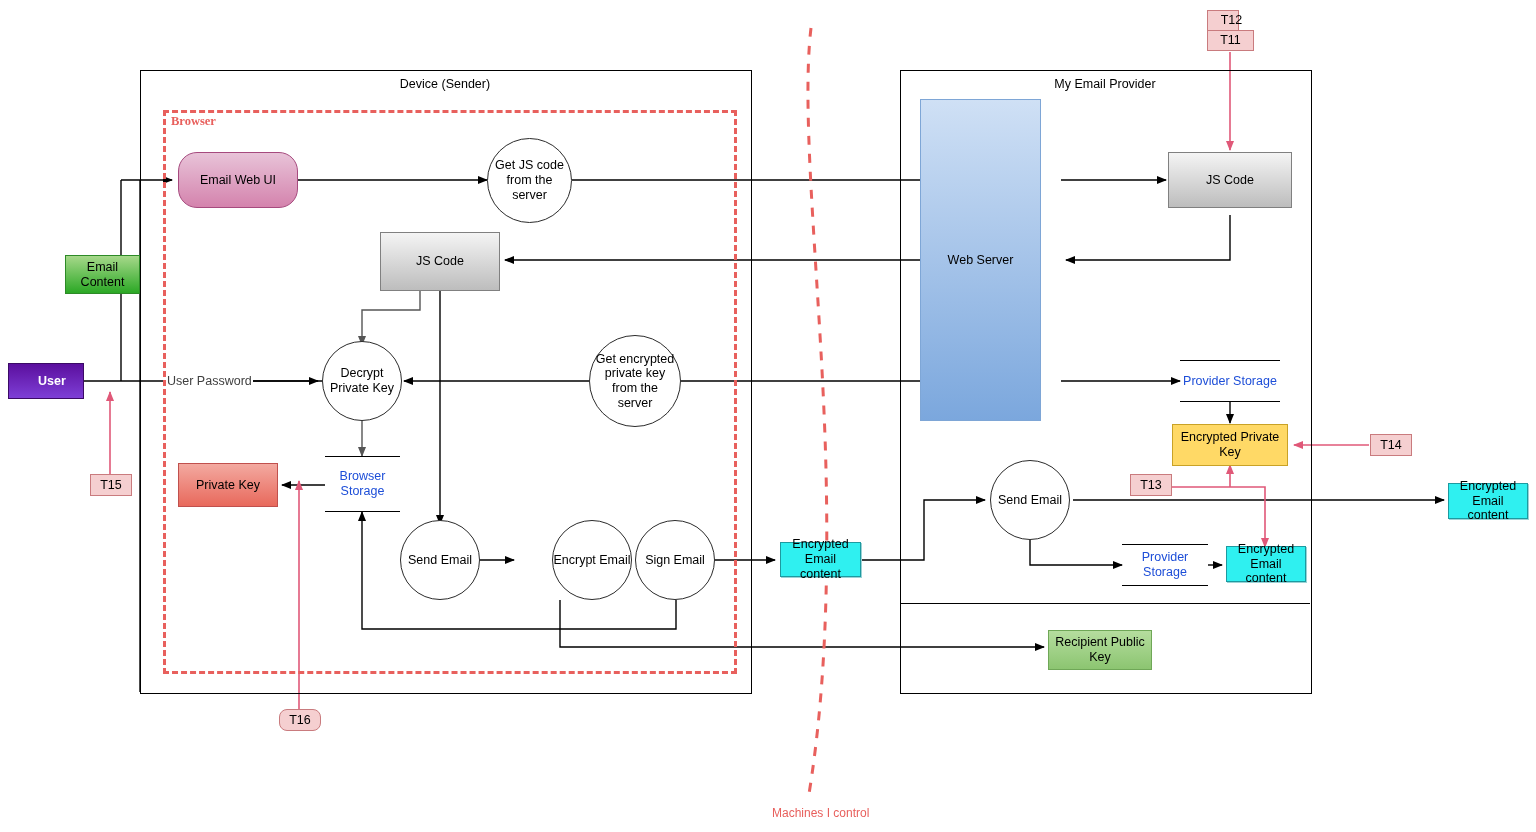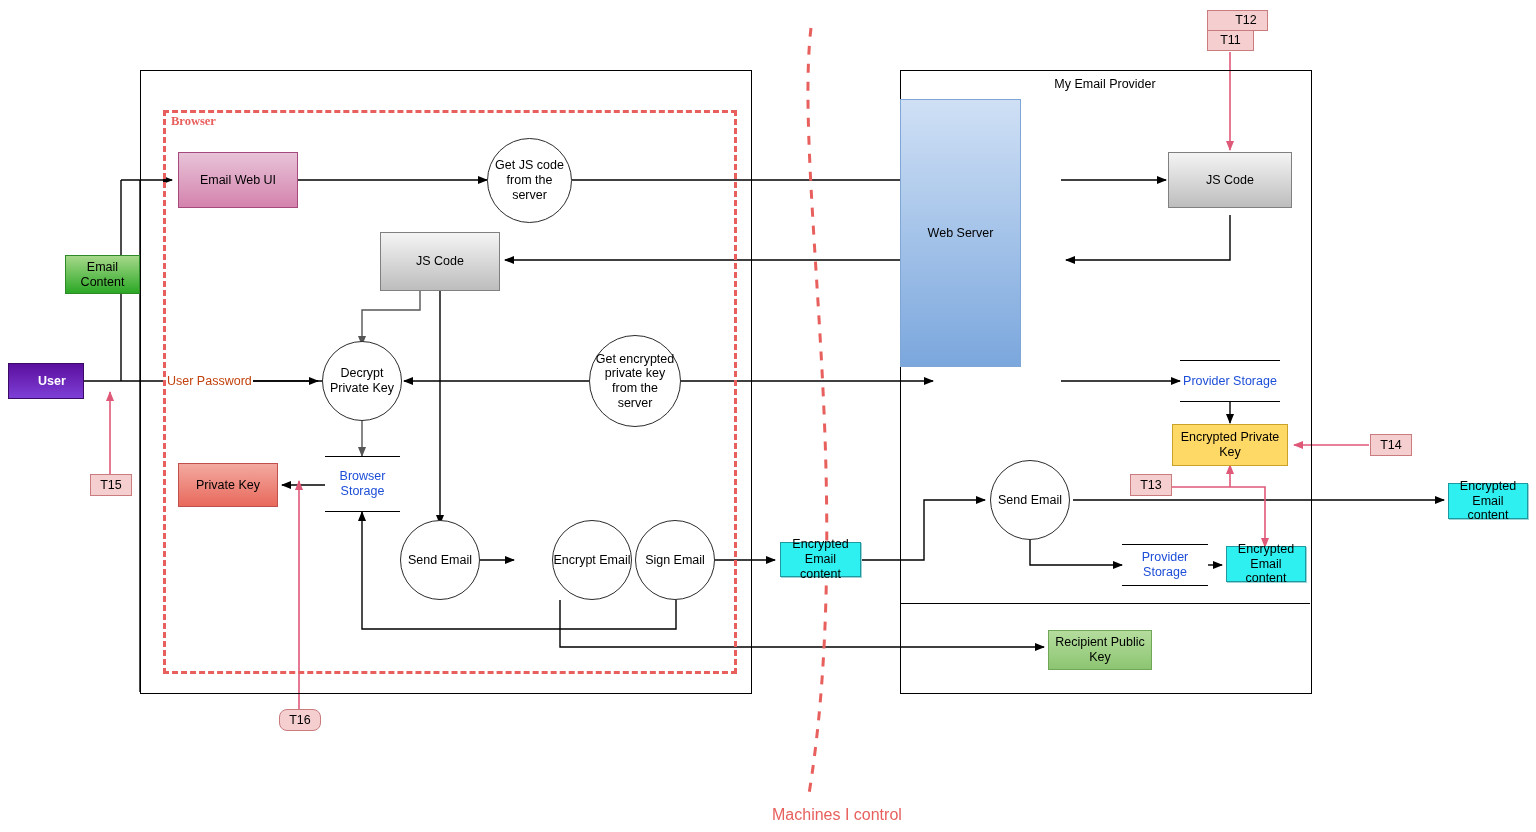--- a/index.html
+++ b/index.html
@@ -26,22 +26,22 @@
   .webserver{background:linear-gradient(180deg,#cfe0f5 0%,#7ba7dd 100%);border-color:#7ea6d6;}
   .encprivkey{background:#ffd966;border-color:#c9a227;}
   .cyanbox{background:#2ff0f0;border:1px solid #1d9aa0;box-shadow:1px 1px 0 #9bd3d6;}
   .recipientkey{background:linear-gradient(180deg,#b5dd9e 0%,#8cc571 100%);border-color:#6fa757;}
   .threat{background:#f5cfd0;border:1px solid #c97b7e;font-size:12.5px;}
 
   .store{position:absolute;box-sizing:border-box;display:flex;align-items:center;justify-content:center;
          text-align:center;font-size:12.5px;color:#1d4ed8;line-height:1.18;
          border-top:1px solid #000;border-bottom:1px solid #000;background:transparent;}
 
-  .plainlabel{position:absolute;font-size:12.5px;color:#c2410c;background:#fff;white-space:nowrap;padding:0 1px;}
-  .boundary-label{position:absolute;font-size:16px;color:#e8605d;white-space:nowrap;}
+  .plainlabel{position:absolute;font-size:12.5px;color:#404040;background:#fff;white-space:nowrap;padding:0 1px;}
+  .boundary-label{position:absolute;font-size:12px;color:#e8605d;white-space:nowrap;}
 </style>
 </head>
 <body>
 
 <div id="stage">
 
   <svg id="wires" viewBox="0 0 1536 832">
     <defs>
       <marker id="ah" markerWidth="10" markerHeight="8" refX="9" refY="4" orient="auto" markerUnits="userSpaceOnUse">
         <path d="M0,0 L10,4 L0,8 z" fill="#000"></path>
@@ -113,30 +113,31 @@
       <path d="M1151,487 L1265,487 L1265,547" marker-end="url(#ahr)"></path>
       <path d="M1230,487 L1230,465" marker-end="url(#ahr)"></path>
       <path d="M110,474 L110,392" marker-end="url(#ahr)"></path>
       <path d="M299,709 L299,481" marker-end="url(#ahr)"></path>
     </g>
 
     <path d="M811,28 C800,120 822,300 826,470 C830,640 818,740 808,800" stroke="#e8605d" stroke-width="3" fill="none" stroke-dasharray="9 9"></path>
   </svg>
 
   <div class="container-box" style="left:140px;top:70px;width:610px;height:622px;"></div>
+  <div class="container-title" style="left:140px;top:77px;width:610px;">Device (Sender)</div>
 
   <div class="browser-box" style="left:163px;top:110px;width:568px;height:558px;"></div>
   <div class="browser-label" style="left:171px;top:114px;font-family:Liberation Serif, serif;">Browser</div>
 
   <div class="container-box" style="left:900px;top:70px;width:410px;height:622px;"></div>
   <div class="container-title" style="left:900px;top:77px;width:410px;">My Email Provider</div>
 
   <div style="position:absolute;left:900px;top:603px;width:410px;height:0;border-top:1px solid #000;"></div>
 
-  <div class="node rect emailwebui" style="left:178px;top:152px;width:120px;height:56px;">Email Web UI</div>
+  <div class="node rect emailwebui" style="left:178px;top:152px;width:120px;height:56px;border-radius:19px;">Email Web UI</div>
 
   <div class="node circle" style="left:487px;top:138px;width:85px;height:85px;padding:0 7px;">Get JS code from the server</div>
 
   <div class="node rect jscode" style="left:380px;top:232px;width:120px;height:59px;">JS Code</div>
 
   <div class="node circle" style="left:322px;top:341px;width:80px;height:80px;padding:0 6px;">Decrypt Private Key</div>
 
   <div class="node circle" style="left:589px;top:335px;width:92px;height:92px;padding:0 4px;">Get encrypted private key from the server</div>
 
   <div class="node rect privatekey" style="left:178px;top:463px;width:100px;height:44px;">Private Key</div>
@@ -148,39 +149,39 @@
   <div class="node circle" style="left:635px;top:520px;width:80px;height:80px;">Sign Email</div>
 
   <div class="plainlabel" style="left:166px;top:374px;">User Password</div>
 
   <div class="node cyanbox" style="left:780px;top:542px;width:81px;height:35px;padding:0 2px;">Encrypted Email content</div>
 
   <div class="node rect emailcontent" style="left:65px;top:255px;width:75px;height:39px;">Email Content</div>
 
   <div class="node rect user" style="left:8px;top:363px;width:76px;height:36px;padding-left:12px;">User</div>
 
-  <div class="node rect webserver" style="left:900px;top:99px;width:121px;height:268px;">Web Server</div>
+  <div class="node rect webserver" style="left:920px;top:99px;width:121px;height:322px;">Web Server</div>
 
   <div class="node rect jscode" style="left:1168px;top:152px;width:124px;height:56px;">JS Code</div>
 
   <div class="store" style="left:1180px;top:360px;width:100px;height:42px;">Provider Storage</div>
 
   <div class="node rect encprivkey" style="left:1172px;top:424px;width:116px;height:42px;padding:0 3px;">Encrypted Private Key</div>
 
   <div class="node circle" style="left:990px;top:460px;width:80px;height:80px;">Send Email</div>
 
   <div class="store" style="left:1122px;top:544px;width:86px;height:42px;">Provider Storage</div>
 
   <div class="node cyanbox" style="left:1226px;top:546px;width:80px;height:36px;padding:0 2px;">Encrypted Email content</div>
 
   <div class="node cyanbox" style="left:1448px;top:483px;width:80px;height:36px;padding:0 2px;">Encrypted Email content</div>
 
   <div class="node rect recipientkey" style="left:1048px;top:630px;width:104px;height:40px;padding:0 3px;">Recipient Public Key</div>
 
-  <div class="node threat" style="left:1207px;top:10px;width:61px;height:21px;padding-left:17px;">T12</div>
+  <div class="node threat" style="left:1207px;top:10px;width:32px;height:21px;padding-left:17px;">T12</div>
   <div class="node threat" style="left:1207px;top:30px;width:47px;height:21px;">T11</div>
   <div class="node threat" style="left:1110px;top:474px;width:42px;height:22px;margin-left:20px;">T13</div>
   <div class="node threat" style="left:1370px;top:434px;width:42px;height:22px;">T14</div>
   <div class="node threat" style="left:90px;top:474px;width:42px;height:22px;">T15</div>
   <div class="node threat" style="left:279px;top:709px;width:42px;height:22px;border-radius:8px;">T16</div>
 
   <div class="boundary-label" style="left:772px;top:806px;">Machines I control</div>
 
 </div>
 

